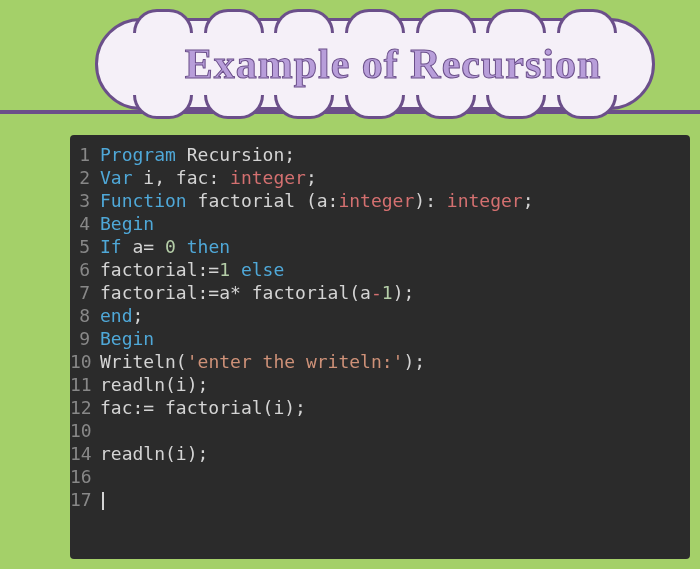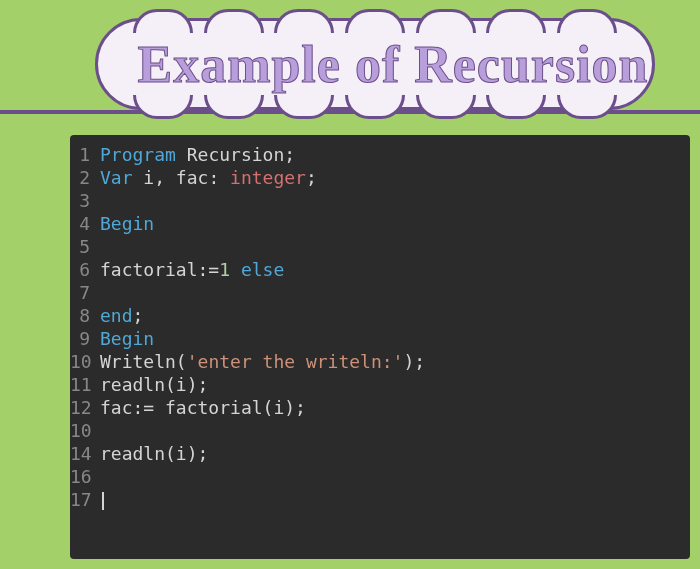--- a/index.html
+++ b/index.html
@@ -76,21 +76,21 @@
     .scallop-t {
       width: 60px;
       height: 24px;
       background: #f5f0f8;
       border: 3px solid #6b4f8a;
       border-bottom: none;
       border-radius: 30px 30px 0 0;
     }
     .title-text {
       font-family: 'Georgia', serif;
-      font-size: 52px;
+      font-size: 42px;
       font-weight: bold;
       color: #b89eda;
       -webkit-text-stroke: 1px #6b4f8a;
       letter-spacing: 1px;
       position: relative;
       z-index: 3;
       margin-left: 36px;
     }
     .code-editor {
       position: absolute;
@@ -159,25 +159,25 @@
       <div class="scallop"></div>
     <div class="scallop"></div>
   </div>
   <div class="title-text">Example of Recursion</div>
 </div>
 
 <div class="code-editor">
   <div id="code-lines">
       <div class="code-line"><span class="line-num">1</span><span class="code-content"><span class="kw-blue">Program </span><span class="ident">Recursion</span><span class="op">;</span></span></div>
       <div class="code-line"><span class="line-num">2</span><span class="code-content"><span class="kw-blue">Var </span><span class="ident">i, fac: </span><span class="kw-red">integer</span><span class="op">;</span></span></div>
-      <div class="code-line"><span class="line-num">3</span></div>
+      <div class="code-line"><span class="line-num">3</span><span class="code-content"><span class="kw-blue">Function </span><span class="ident">factorial (a:</span><span class="kw-red">integer</span><span class="ident">): </span><span class="kw-red">integer</span><span class="op">;</span></span></div>
       <div class="code-line"><span class="line-num">4</span><span class="code-content"><span class="kw-blue">Begin</span></span></div>
-      <div class="code-line"><span class="line-num">5</span></div>
+      <div class="code-line"><span class="line-num">5</span><span class="code-content"><span class="kw-blue">If </span><span class="ident">a= </span><span class="num">0</span><span class="kw-blue"> then</span></span></div>
       <div class="code-line"><span class="line-num">6</span><span class="code-content"><span class="ident">factorial:=</span><span class="num">1</span><span class="kw-blue"> else</span></span></div>
-      <div class="code-line"><span class="line-num">7</span></div>
+      <div class="code-line"><span class="line-num">7</span><span class="code-content"><span class="ident">factorial:=a* factorial(a</span><span class="kw-red">-</span><span class="num">1</span><span class="ident">);</span></span></div>
       <div class="code-line"><span class="line-num">8</span><span class="code-content"><span class="kw-blue">end</span><span class="op">;</span></span></div>
       <div class="code-line"><span class="line-num">9</span><span class="code-content"><span class="kw-blue">Begin</span></span></div>
       <div class="code-line"><span class="line-num">10</span><span class="code-content"><span class="ident">Writeln(</span><span class="str">'enter the writeln:'</span><span class="ident">);</span></span></div>
       <div class="code-line"><span class="line-num">11</span><span class="code-content"><span class="ident">readln(i);</span></span></div>
       <div class="code-line"><span class="line-num">12</span><span class="code-content"><span class="ident">fac:= factorial(i);</span></span></div>
       <div class="code-line"><span class="line-num">10</span></div>
       <div class="code-line"><span class="line-num">14</span><span class="code-content"><span class="ident">readln(i);</span></span></div>
       <div class="code-line"><span class="line-num">16</span><span class="code-content"></span></div>
       <div class="code-line"><span class="line-num">17</span><span class="code-content"><span class="cursor"></span></span></div>
     </div>

